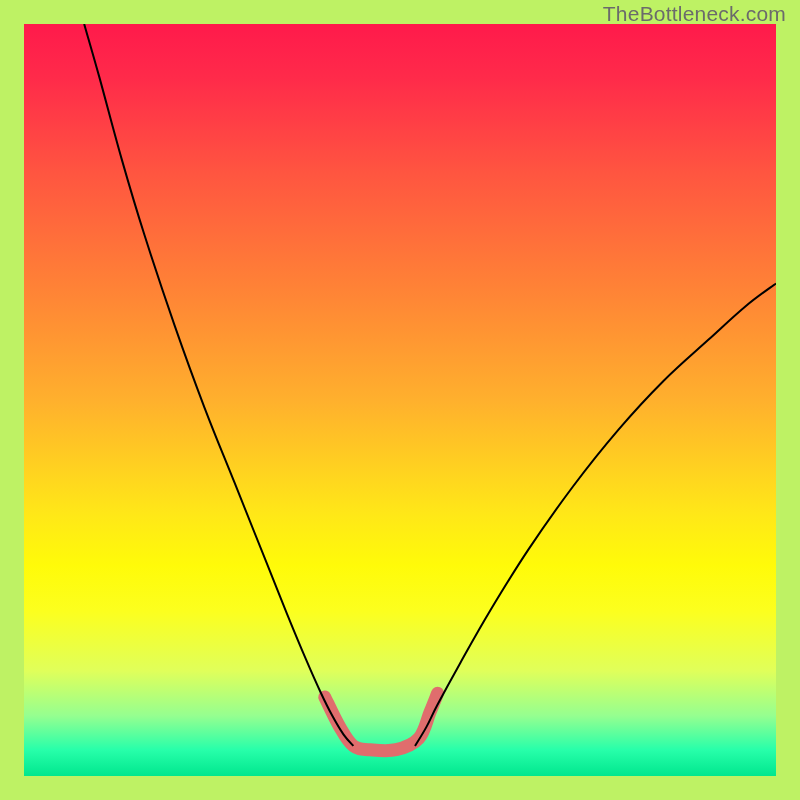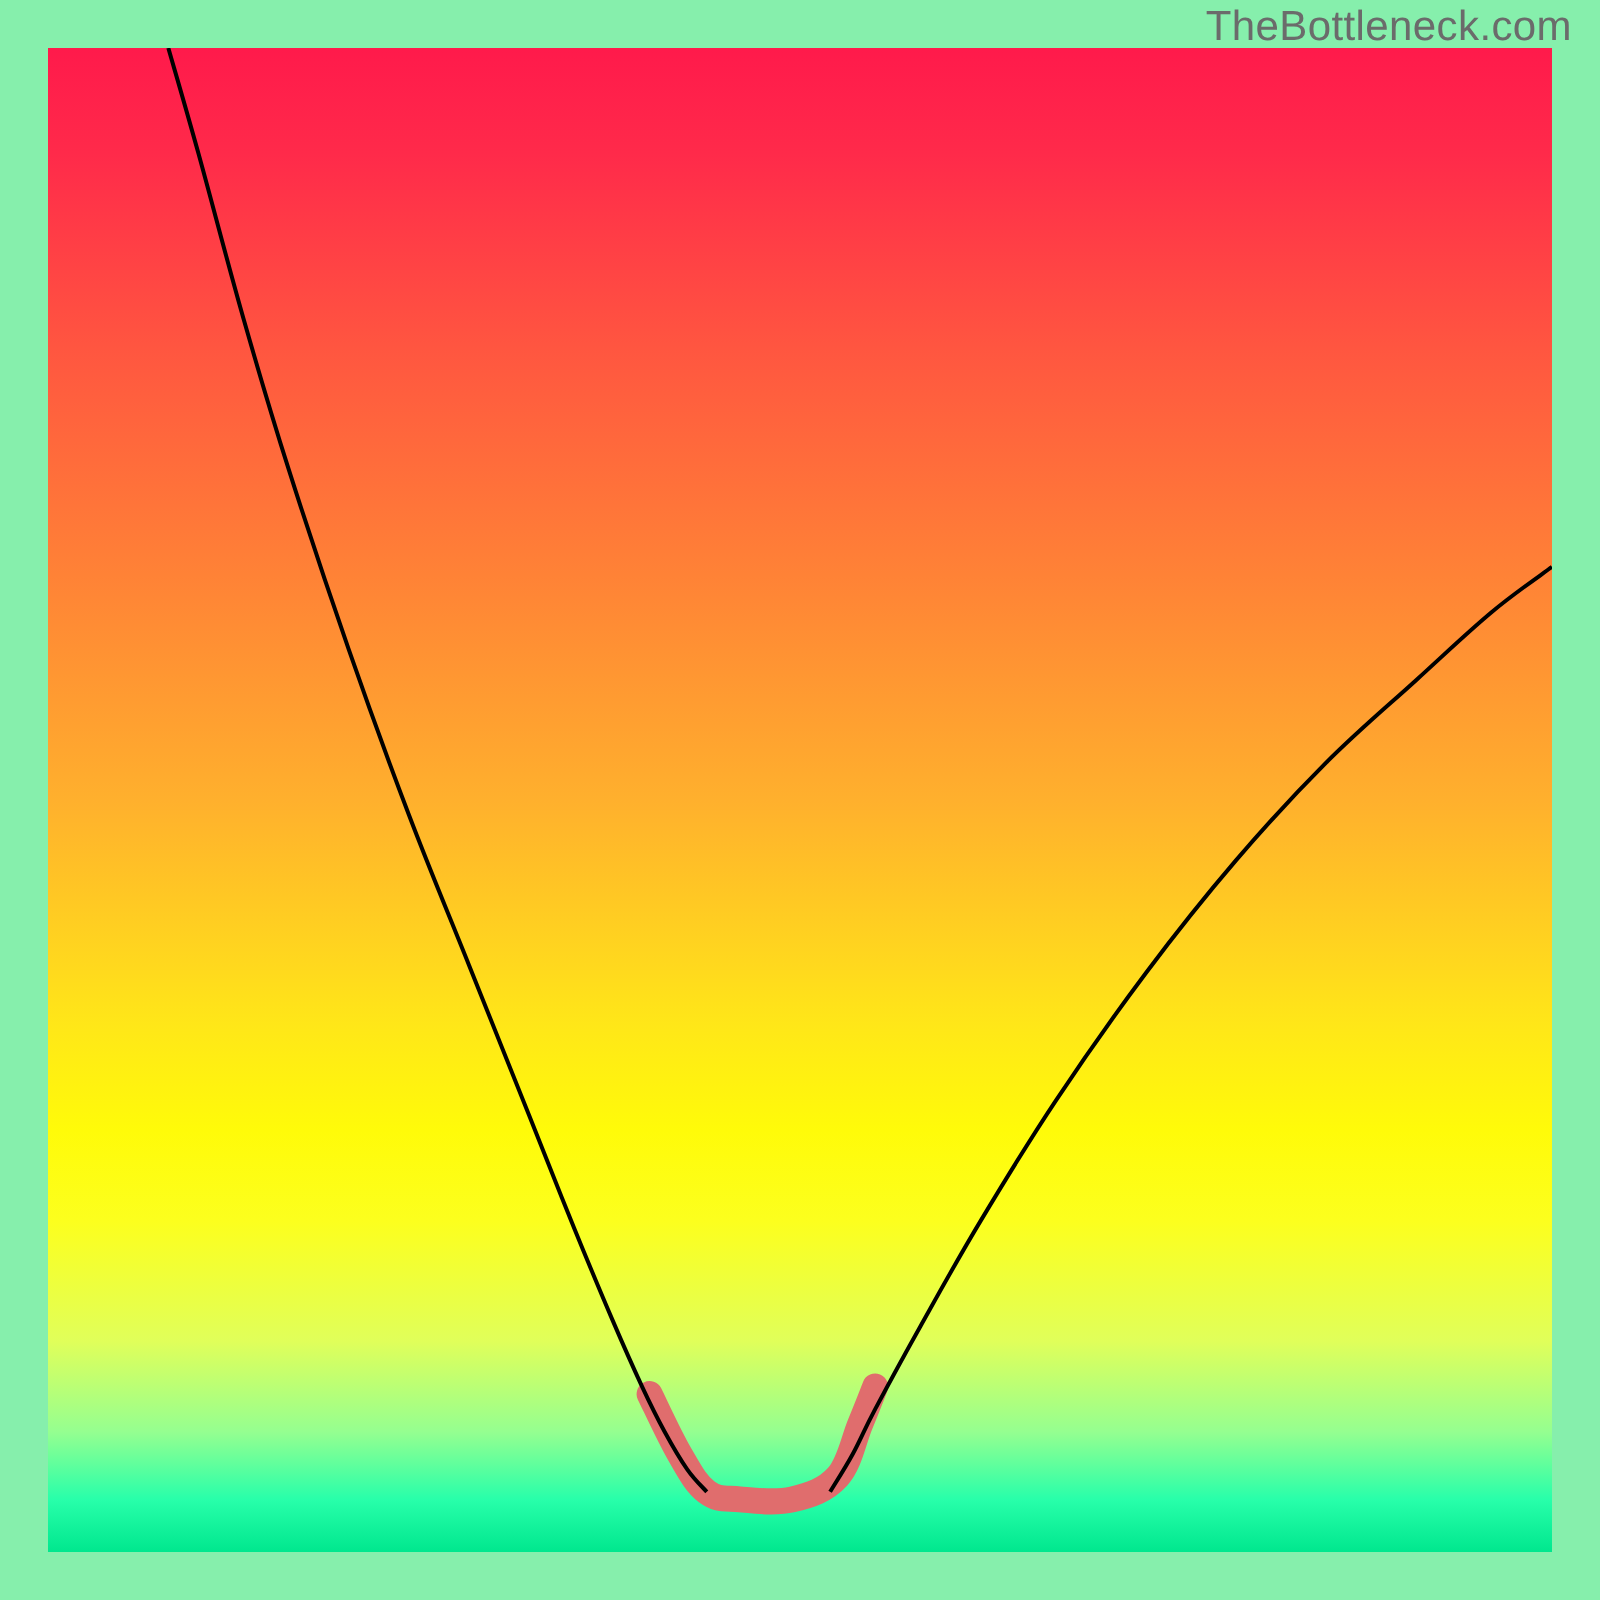--- a/index.html
+++ b/index.html
@@ -10,21 +10,21 @@
     background: #000;
     overflow: hidden;
     font-family: Arial, Helvetica, sans-serif;
   }
   .frame {
     position: absolute;
     left: 0;
     top: 0;
     width: 800px;
     height: 800px;
-    background: #86efac;
+    background: #bef264;
   }
   .watermark {
     position: absolute;
     top: 2px;
     right: 14px;
     color: #6b6b6b;
     font-size: 21px;
     font-weight: 400;
     letter-spacing: 0.2px;
     z-index: 5;

